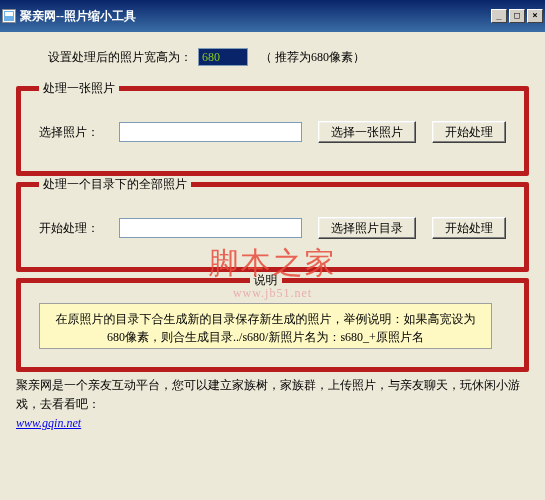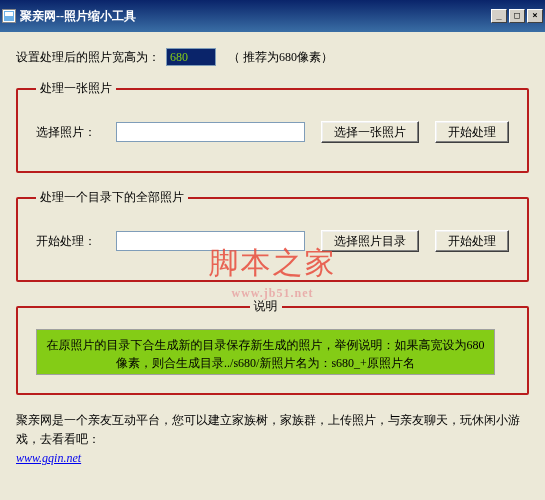--- a/index.html
+++ b/index.html
@@ -5,37 +5,37 @@
 * { box-sizing: border-box; margin: 0; padding: 0; }
 body { font-family: "SimSun", "宋体", serif; font-size: 12px; background: #fff; width: 545px; height: 500px; overflow: hidden; }
 .titlebar { background: linear-gradient(#0a246a,#3a6ea5); height: 20px; display: flex; align-items: center; padding: 16px 2px; color: #fff; }
 .titlebar-icon { width: 14px; height: 14px; background: #fff; margin-right: 4px; border: 1px solid #888; display: flex; align-items: center; justify-content: center; }
 .titlebar-icon svg { width: 10px; height: 10px; }
 .titlebar-text { flex: 1; font-size: 12px; font-weight: bold; }
 .win-btn { width: 16px; height: 14px; background: #d4d0c8; border: 1px solid #fff; border-right-color: #404040; border-bottom-color: #404040; margin-left: 2px; font-family: "Marlett", monospace; font-size: 9px; text-align: center; line-height: 11px; cursor: pointer; color: #000; }
 .win-btn.close { font-weight: bold; }
 .client { background: #ece9d8; height: 480px; padding: 12px 16px; position: relative; }
 .row-width { display: flex; align-items: center; margin: 4px 0 14px 0; }
-.row-width .lbl { margin-right: 6px; }
+.row-width .lbl { margin-right: 6px; margin-left: 32px; }
 .width-input { width: 50px; height: 18px; background: #0a246a; color: #84cc16; border: 1px solid #7f9db9; padding: 1px 3px; font-family: inherit; font-size: 12px; }
 .hint { margin-left: 12px; }
-fieldset { border: 2px solid #b91c1c; border-radius: 2px; padding: 24px 18px 28px 18px; margin-bottom: 16px; position: relative; }
+fieldset { border: 5px solid #b91c1c; border-radius: 2px; padding: 24px 18px 28px 18px; position: relative; }
 fieldset legend { padding: 0 4px; background: #ece9d8; font-size: 12px; }
 .field-row { display: flex; align-items: center; gap: 16px; }
 .field-row .lbl { width: 64px; white-space: nowrap; }
 .path-input { flex: 1; height: 20px; border: 1px solid #7f9db9; background: #fff; padding: 1px 3px; font-family: inherit; font-size: 12px; }
 .btn { height: 22px; padding: 0 12px; background: #ece9d8; border: 1px solid #404040; border-top-color: #fff; border-left-color: #fff; box-shadow: inset -1px -1px #808080, inset 1px 1px #f0f0f0; font-family: inherit; font-size: 12px; cursor: pointer; white-space: nowrap; }
 fieldset.desc { padding: 14px 32px 18px 18px; text-align: center; }
-.desc-box { border: 1px solid #a0a0a0; background: #84cc16; padding: 6px 8px; height: 46px; line-height: 1.5; font-size: 12px; }
+.desc-box { border: 1px solid #a0a0a0; background: #fef9c3; padding: 6px 8px; height: 46px; line-height: 1.5; font-size: 12px; }
 .footer-text { font-size: 12px; margin-top: 4px; line-height: 1.6; }
 .footer-text .link { color: #0000ee; text-decoration: underline; cursor: pointer; font-style: italic; }
 .exit-btn { position: absolute; right: 24px; bottom: 16px; width: 70px; }
 .watermark { position: absolute; left: 50%; top: 50%; transform: translate(-50%,-50%); text-align: center; pointer-events: none; z-index: 10; }
 .watermark .wm-main { color: #e84c3d; font-size: 30px; font-family: Liberation Serif, serif; letter-spacing: 2px; opacity: 0.85; }
-.watermark .wm-sub { color: #e8a0a0; font-size: 12px; letter-spacing: 1px; opacity: 0.8; margin-top: 2px; font-weight: bold; }
+.watermark .wm-sub { color: #e8a0a0; font-size: 12px; letter-spacing: 1px; opacity: 0.8; margin-top: 2px; }
 </style>
 </head>
 <body>
 
 <div class="titlebar">
   <div class="titlebar-icon">
     <svg viewBox="0 0 10 10">
         <rect x="0" y="0" width="10" height="10" fill="#6cb1e8"></rect>
         <rect x="1" y="1" width="8" height="4" fill="#fff"></rect>
       </svg>

